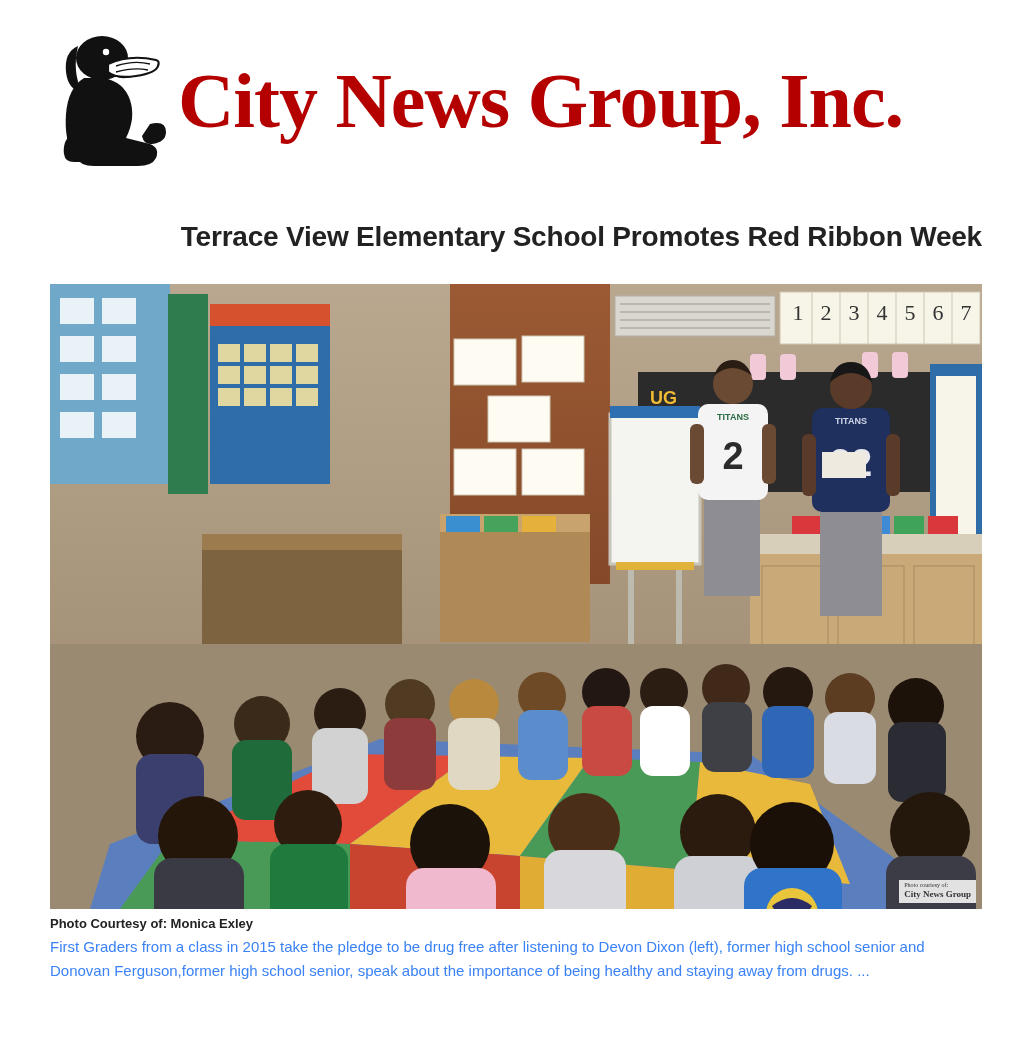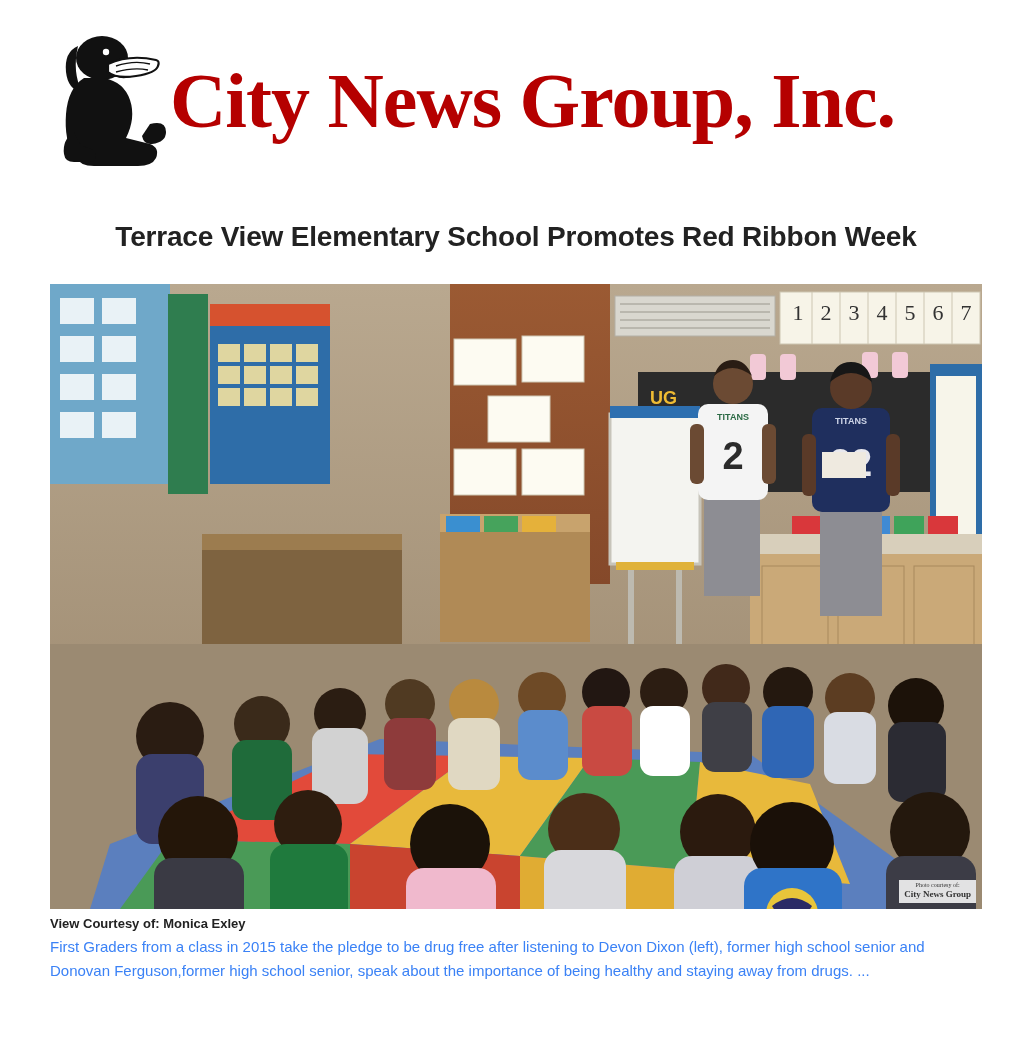--- a/index.html
+++ b/index.html
@@ -17,20 +17,21 @@
     overflow: hidden;
   }
 
   
   .masthead {
     width: 100%;
     padding: 20px 50px 0 50px;
     display: flex;
     align-items: flex-start;
     height: 185px;
+    gap: 8px;
   }
   .logo-dog {
     width: 120px;
     height: 140px;
     flex: 0 0 120px;
     position: relative;
     margin-top: 8px;
   }
   .logo-dog svg { display: block; }
   .masthead-title {
@@ -40,21 +41,21 @@
     font-weight: bold;
     font-size: 78px;
     line-height: 1;
     letter-spacing: -1px;
     margin-top: 42px;
     white-space: nowrap;
   }
 
   
   .headline {
-    text-align: center;
+    text-align: right;
     font-size: 28px;
     font-weight: bold;
     color: #222222;
     line-height: 1.35;
     padding: 14px 50px 0 50px;
     letter-spacing: -0.2px;
   }
 
   
   .figure {
@@ -71,21 +72,21 @@
   .photo svg { display: block; }
   .photo-credit {
     position: absolute;
     right: 6px;
     bottom: 6px;
     background: rgba(255,255,255,0.85);
     padding: 2px 5px 3px 5px;
     font-size: 6px;
     line-height: 1.15;
     color: #333;
-    text-align: center;
+    text-align: left;
     font-family: "Liberation Serif", serif;
   }
   .photo-credit .cn {
     font-size: 9px;
     font-weight: bold;
     display: block;
   }
   .caption-credit {
     font-size: 13px;
     font-weight: bold;
@@ -355,17 +356,17 @@
           </g>
         </g>
       </svg>
 
       <div class="photo-credit">
         <span>Photo courtesy of:</span>
         <span class="cn">City News Group</span>
       </div>
     </div>
 
-    <div class="caption-credit">View Courtesy of: Monica Exley</div>
+    <div class="caption-credit">Photo Courtesy of: Monica Exley</div>
     <div class="caption-body">First Graders from a class in 2015 take the pledge to be drug free after listening to Devon Dixon (left), former high school senior and Donovan Ferguson,former high school senior, speak about the importance of being healthy and staying away from drugs. ...</div>
   </div>
 
 </div>
 
 </body></html>

